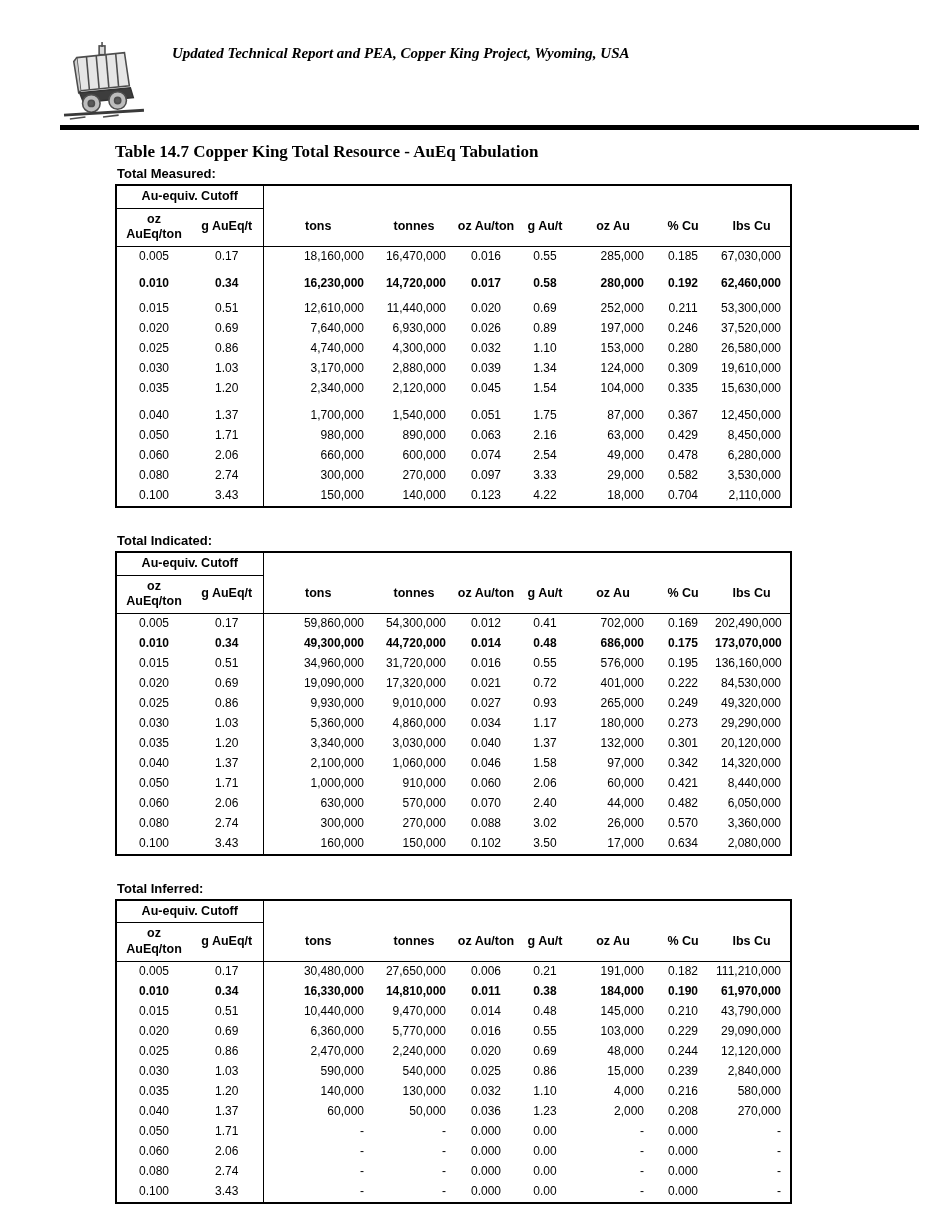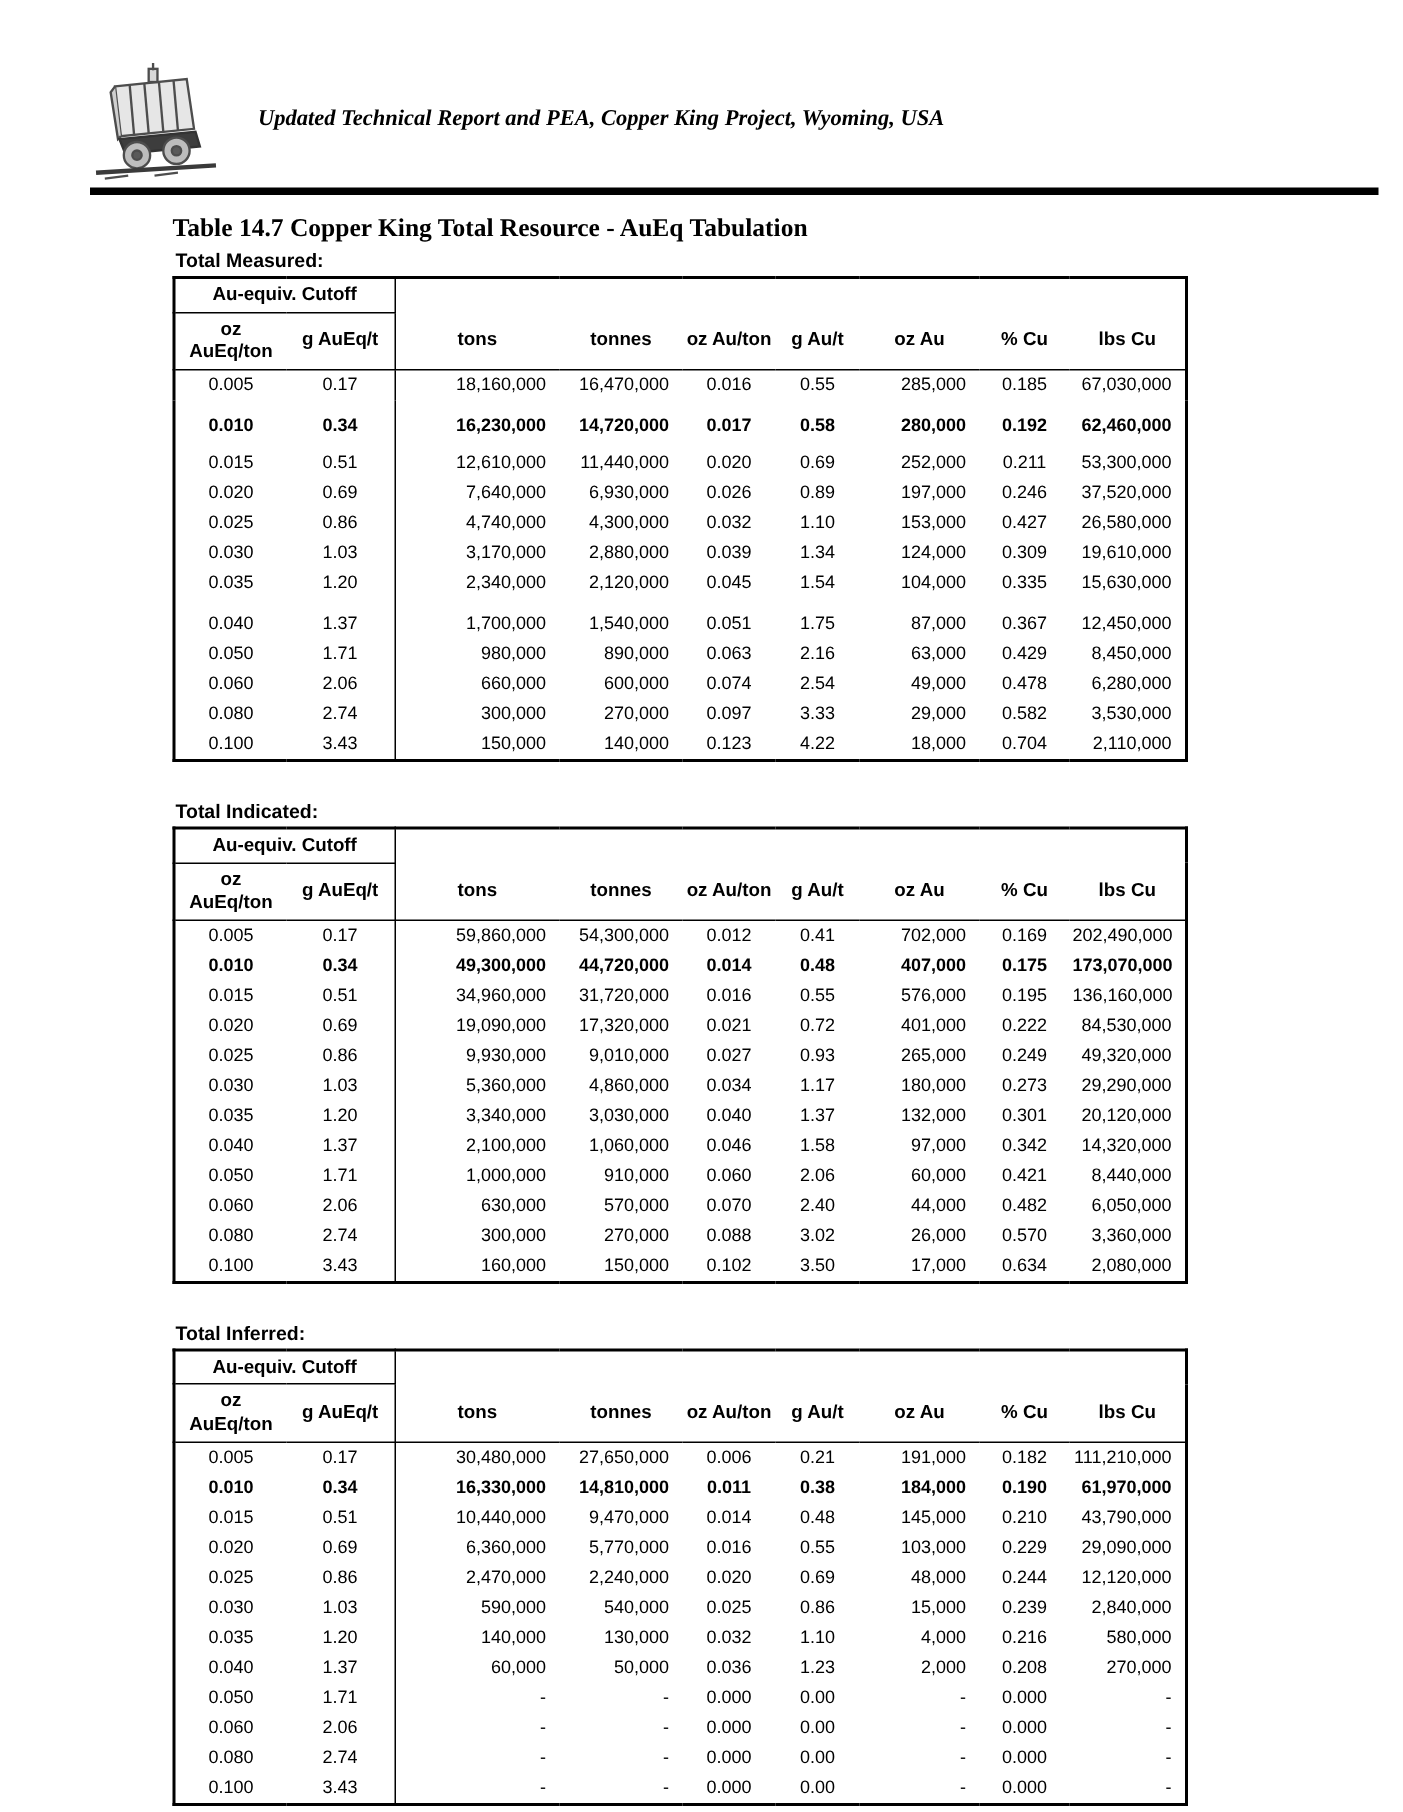--- a/index.html
+++ b/index.html
@@ -6,21 +6,21 @@
   body {
     width: 935px; height: 1208px;
     background: #ffffff;
     color: #000000;
     font-family: "Liberation Sans", sans-serif;
     overflow: hidden;
   }
   .page { position: relative; width: 935px; height: 1208px; background: #fff; }
 
   
-  .header { display: flex; align-items: center; margin: 42px 16px 0 60px; }
+  .header { display: flex; align-items: flex-start; margin: 42px 16px 0 60px; }
   .logo { width: 88px; height: 78px; flex: 0 0 auto; }
   .logo svg { width: 100%; height: 100%; }
   .header-text {
     flex: 1; padding-left: 24px; padding-bottom: 2px;
     font-family: "Liberation Serif", serif;
     font-style: italic; font-weight: 700; font-size: 15px; line-height: 1.55;
   }
   .h2row { display: flex; justify-content: space-between; }
   .rule-thick { height: 5px; background: #000; margin: 5px 16px 0 60px; }
 
@@ -173,21 +173,21 @@
             <td class="r">37,520,000</td>
           </tr>
           <tr>
             <td class="c">0.025</td>
             <td class="c div-right">0.86</td>
             <td class="r">4,740,000</td>
             <td class="r">4,300,000</td>
             <td class="c">0.032</td>
             <td class="c">1.10</td>
             <td class="r">153,000</td>
-            <td class="c">0.427</td>
+            <td class="c">0.280</td>
             <td class="r">26,580,000</td>
           </tr>
           <tr>
             <td class="c">0.030</td>
             <td class="c div-right">1.03</td>
             <td class="r">3,170,000</td>
             <td class="r">2,880,000</td>
             <td class="c">0.039</td>
             <td class="c">1.34</td>
             <td class="r">124,000</td>
@@ -307,21 +307,21 @@
             <td class="c">0.169</td>
             <td class="r">202,490,000</td>
           </tr>
           <tr class="bold-row">
             <td class="c">0.010</td>
             <td class="c div-right">0.34</td>
             <td class="r">49,300,000</td>
             <td class="r">44,720,000</td>
             <td class="c">0.014</td>
             <td class="c">0.48</td>
-            <td class="r">407,000</td>
+            <td class="r">686,000</td>
             <td class="c">0.175</td>
             <td class="r">173,070,000</td>
           </tr>
           <tr>
             <td class="c">0.015</td>
             <td class="c div-right">0.51</td>
             <td class="r">34,960,000</td>
             <td class="r">31,720,000</td>
             <td class="c">0.016</td>
             <td class="c">0.55</td>

